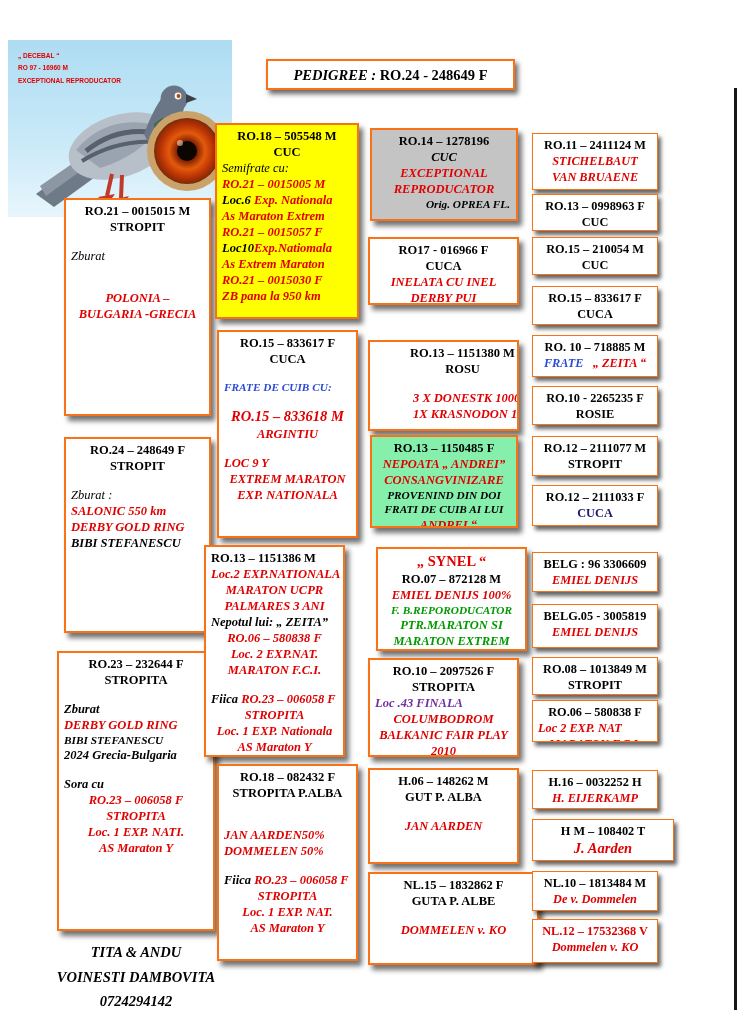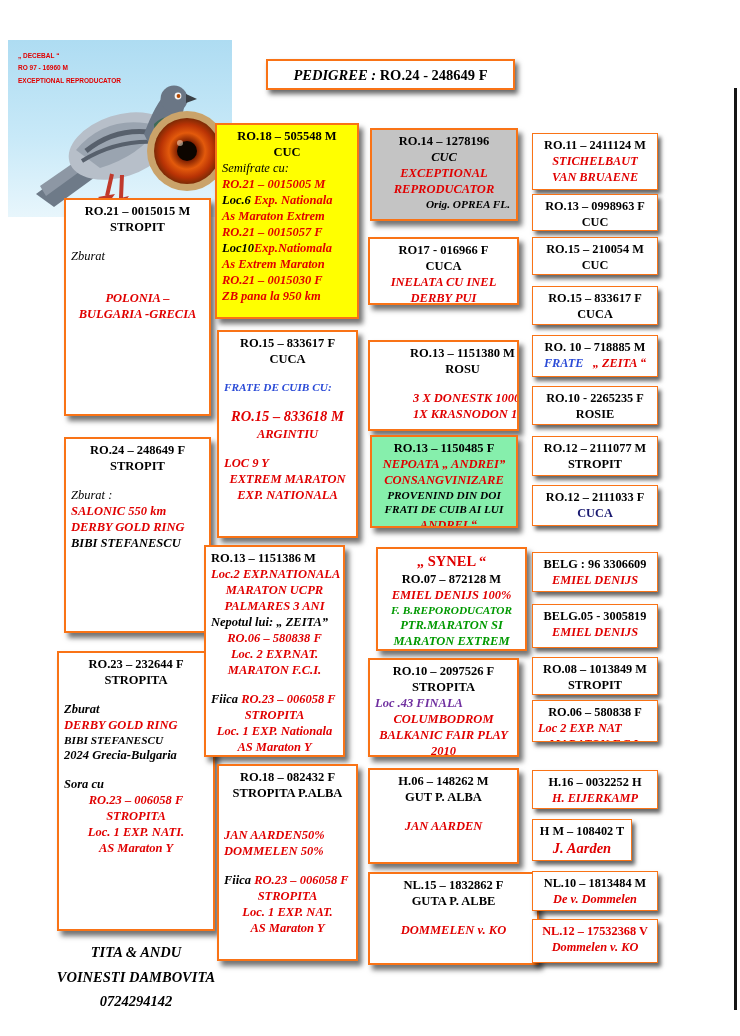--- a/index.html
+++ b/index.html
@@ -290,21 +290,21 @@
     </div>
   <div class="box thin" style="left:532px; top:700px; width:126px; height:42px;">
       <div class="ln kb">RO.06 – 580838 F</div>
       <div class="ln rbi L">Loc  2 EXP. NAT</div>
       <div class="ln rbi">MARATON F.C.I.</div>
     </div>
   <div class="box thin" style="left:532px; top:770px; width:126px; height:39px;">
       <div class="ln kb">H.16 – 0032252 H</div>
       <div class="ln rbi">H. EIJERKAMP</div>
     </div>
-  <div class="box thin" style="left:532px; top:819px; width:100px; height:42px;">
+  <div class="box thin" style="left:532px; top:819px; width:142px; height:42px;">
       <div class="ln kb">H  M – 108402 T</div>
       <div class="ln rbi lg">J. Aarden</div>
     </div>
   <div class="box thin" style="left:532px; top:871px; width:126px; height:40px;">
       <div class="ln kb">NL.10 – 1813484 M</div>
       <div class="ln rbi">De v. Dommelen</div>
     </div>
   <div class="box thin" style="left:532px; top:919px; width:126px; height:44px;">
       <div class="ln rb">NL.12 – 17532368 V</div>
       <div class="ln rbi">Dommelen v. KO</div>

